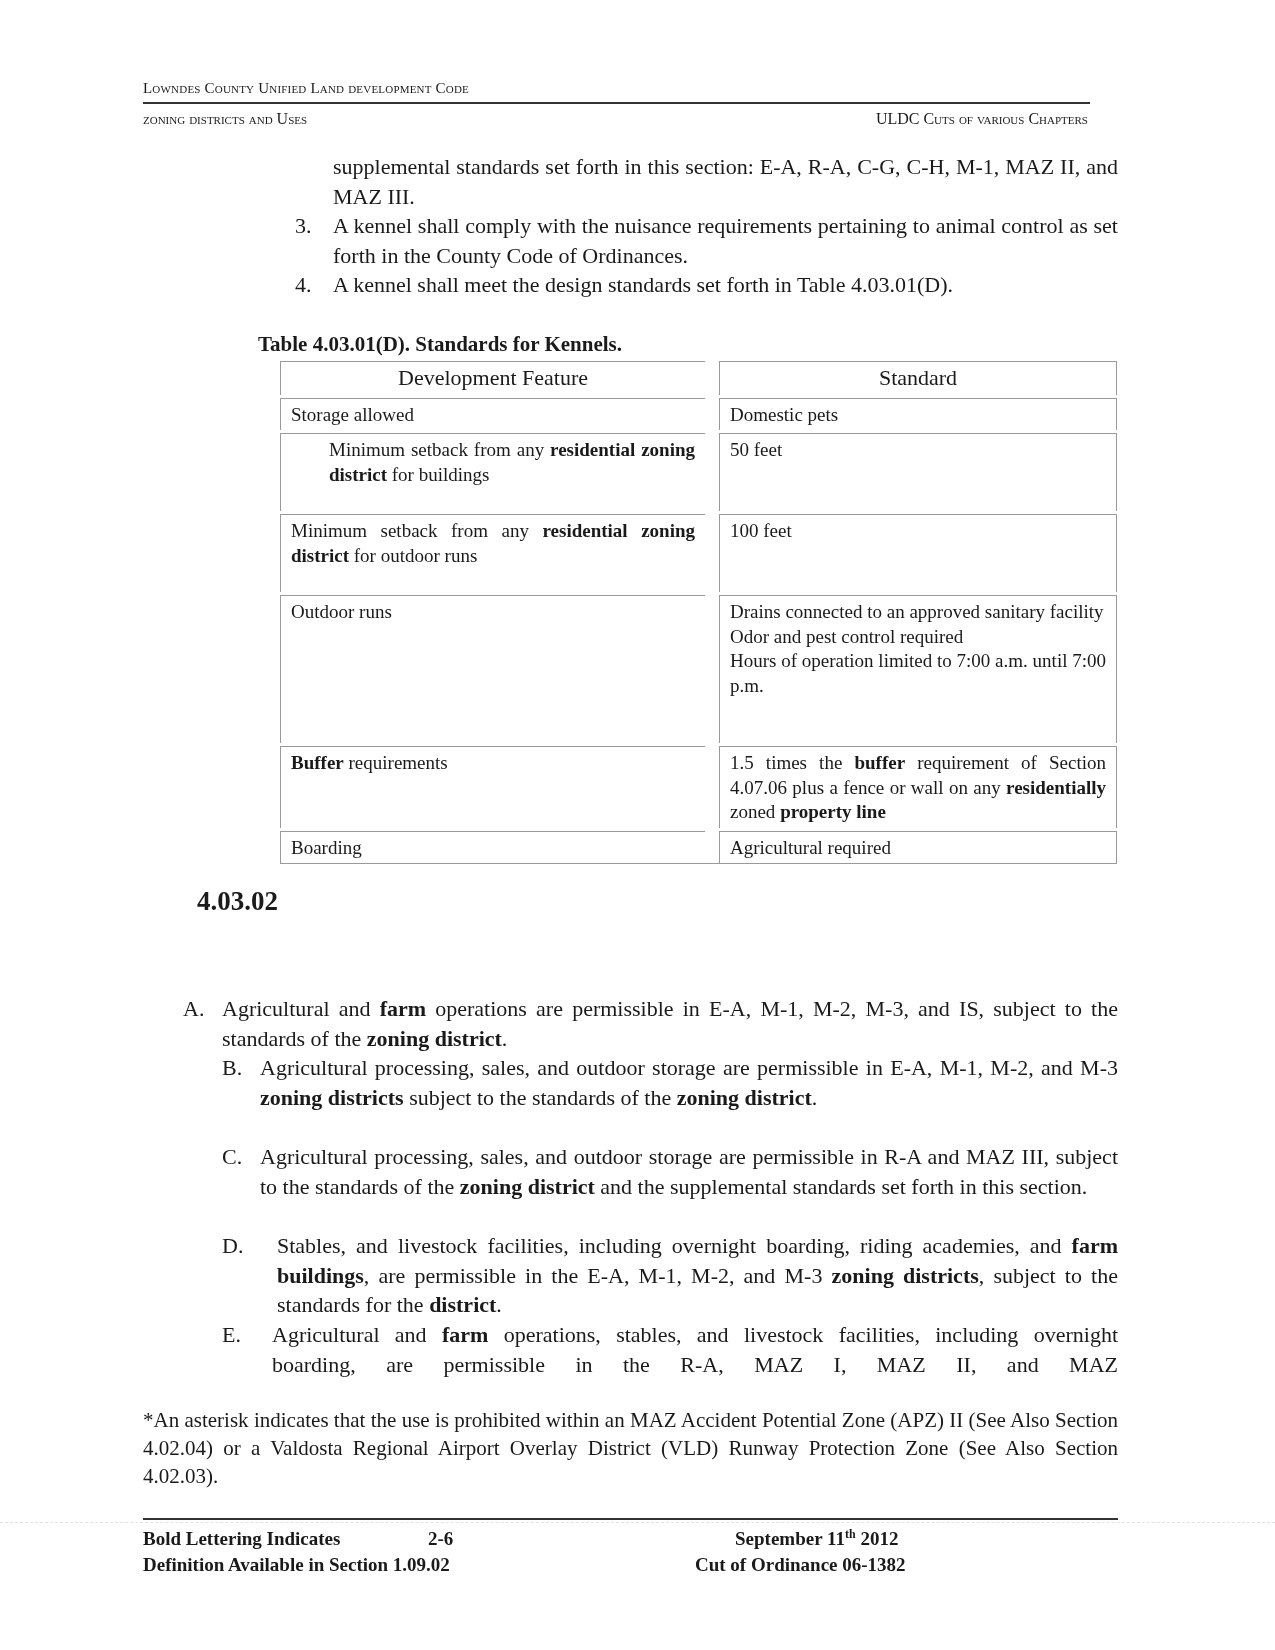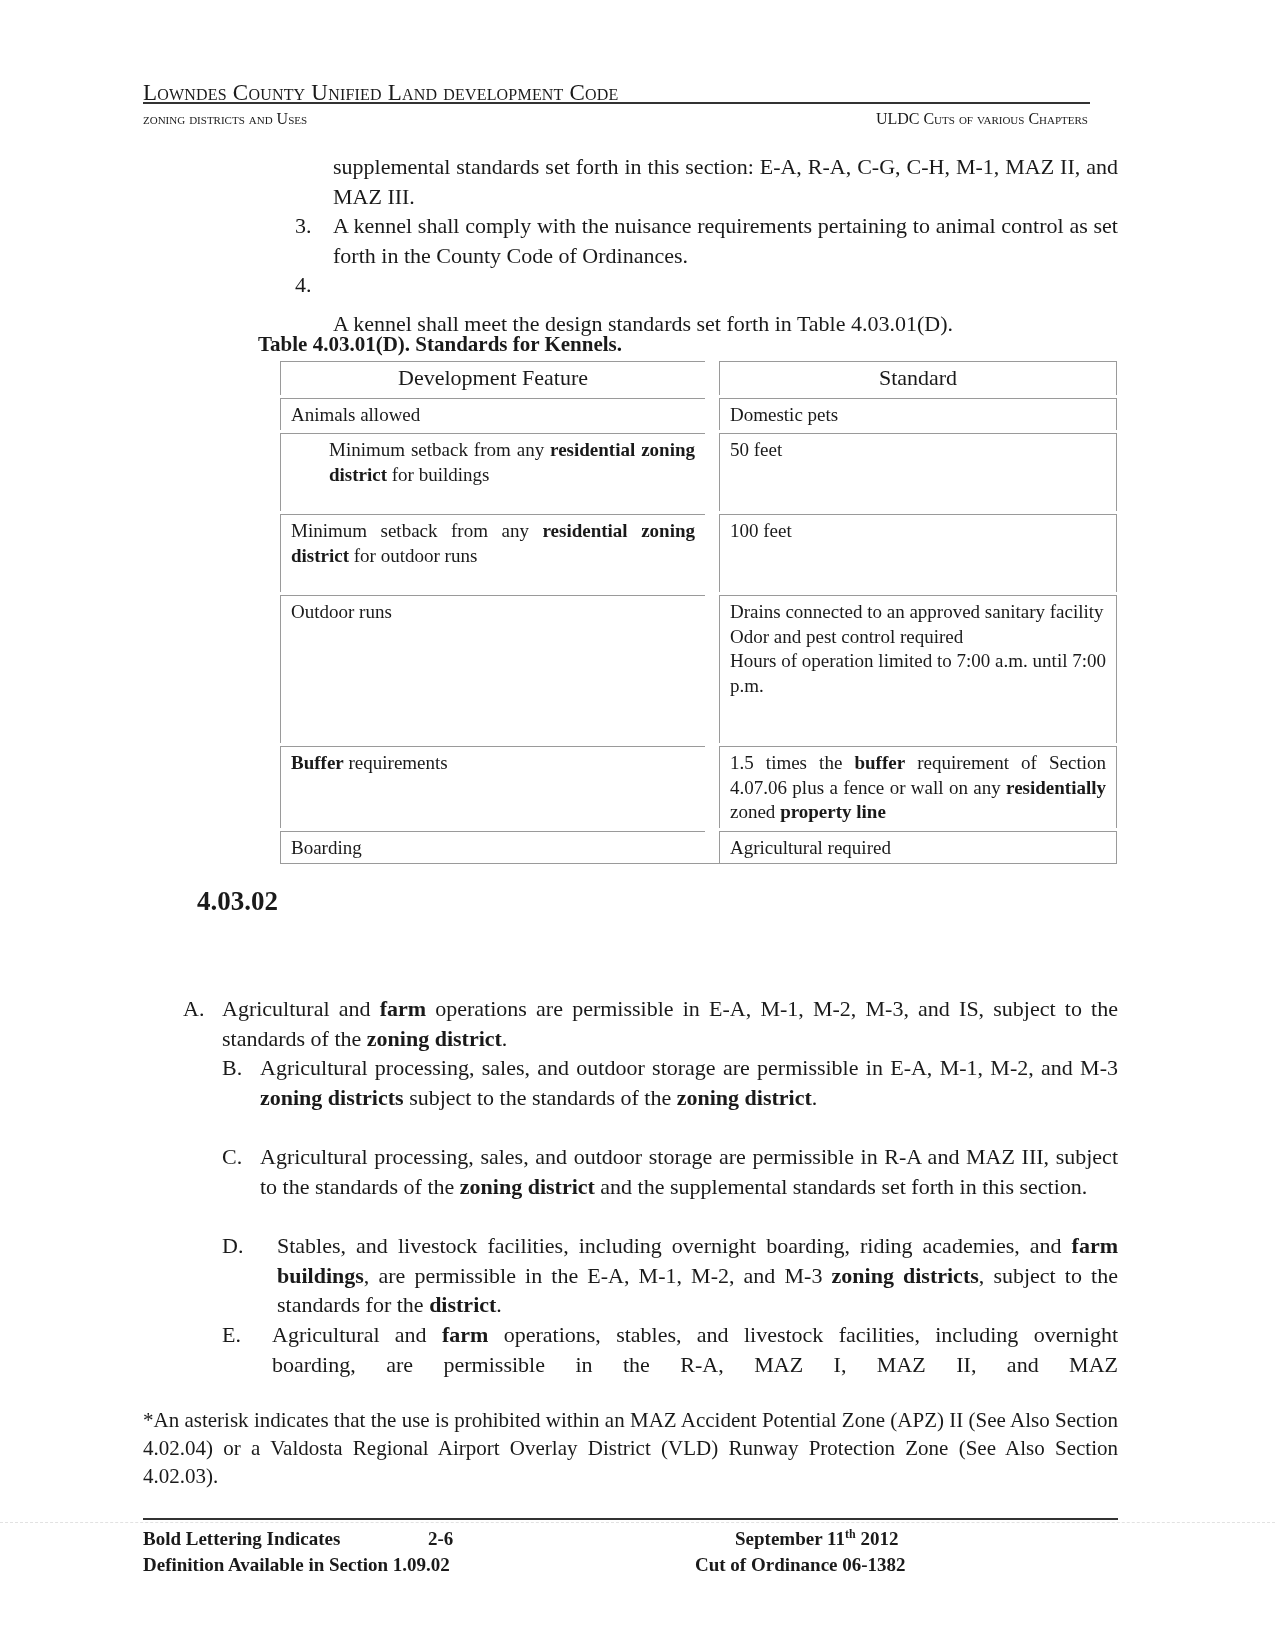--- a/index.html
+++ b/index.html
@@ -1,19 +1,19 @@
 <!DOCTYPE html>
 <html><head>
 <meta charset="utf-8">
 <style>
   html, body { margin: 0; padding: 0; background: #ffffff; }
   body { width: 1275px; height: 1650px; position: relative; overflow: hidden;
          font-family: "DejaVu Serif", "Liberation Serif", serif; color: #1a1a1a; }
   .abs { position: absolute; }
-  .hdr-title { left: 143px; top: 80px; font-size: 23px; font-variant: small-caps; letter-spacing: 0.2px; font-family: "Liberation Serif", serif; }
+  .hdr-title { left: 143px; top: 80px; font-size: 15px; font-variant: small-caps; letter-spacing: 0.2px; font-family: "Liberation Serif", serif; }
   .hdr-rule { left: 143px; top: 102px; width: 947px; height: 0; border-top: 2px solid #333; }
   .hdr-left { left: 143px; top: 110px; font-size: 16px; font-variant: small-caps; font-family: "Liberation Serif", serif; }
   .hdr-right { right: 187px; top: 110px; font-size: 16px; font-variant: small-caps; font-family: "Liberation Serif", serif; }
   .body-text { font-size: 22px; line-height: 29.5px; font-family: "Liberation Serif", serif; }
   .justify { text-align: justify; text-align-last: left; }
   .b { font-weight: bold; }
   .cont { left: 333px; top: 152px; width: 785px; }
   .item { position: absolute; left: 295px; width: 823px; }
   .item .num { position: absolute; left: 0; top: 0; }
   .item .txt { margin-left: 38px; }
@@ -49,33 +49,33 @@
 <div class="abs hdr-right">ULDC Cuts of  various Chapters</div>
 
 <div class="abs body-text justify cont">supplemental standards set forth in this section:  E-A, R-A, C-G, C-H, M-1, MAZ II, and MAZ III.</div>
 
 <div class="item body-text" style="top:211px;">
   <span class="num">3.</span>
   <div class="txt justify">A kennel shall comply with the nuisance requirements pertaining to animal control as set forth in the County Code of Ordinances.</div>
 </div>
 <div class="item body-text" style="top:270px;">
   <span class="num">4.</span>
-  <div class="txt" style="text-align:justify;margin-top:39px;">A kennel shall meet the design standards set forth in Table 4.03.01(D).</div>
+  <div class="txt" style="text-align:justify;">A kennel shall meet the design standards set forth in Table 4.03.01(D).</div>
 </div>
 
 <div class="abs tbl-title">Table 4.03.01(D).  Standards for Kennels.</div>
 <table class="kennels">
   <tbody>
       <tr>
     <th class="c1">Development Feature</th>
     <th class="gap"></th>
     <th class="c2">Standard</th>
   </tr>
   <tr>
-    <td class="c1">Animals allowed</td>
+    <td class="c1">Storage allowed</td>
     <td class="gap"></td>
     <td class="c2">Domestic pets</td>
   </tr>
   <tr>
     <td class="c1 cell-just" style="height:70px;padding-left:48px;">
       <span>Minimum setback from any </span><span class="b">residential zoning district</span><span> for buildings</span>
     </td>
     <td class="gap"></td>
     <td class="c2">50 feet</td>
   </tr>

